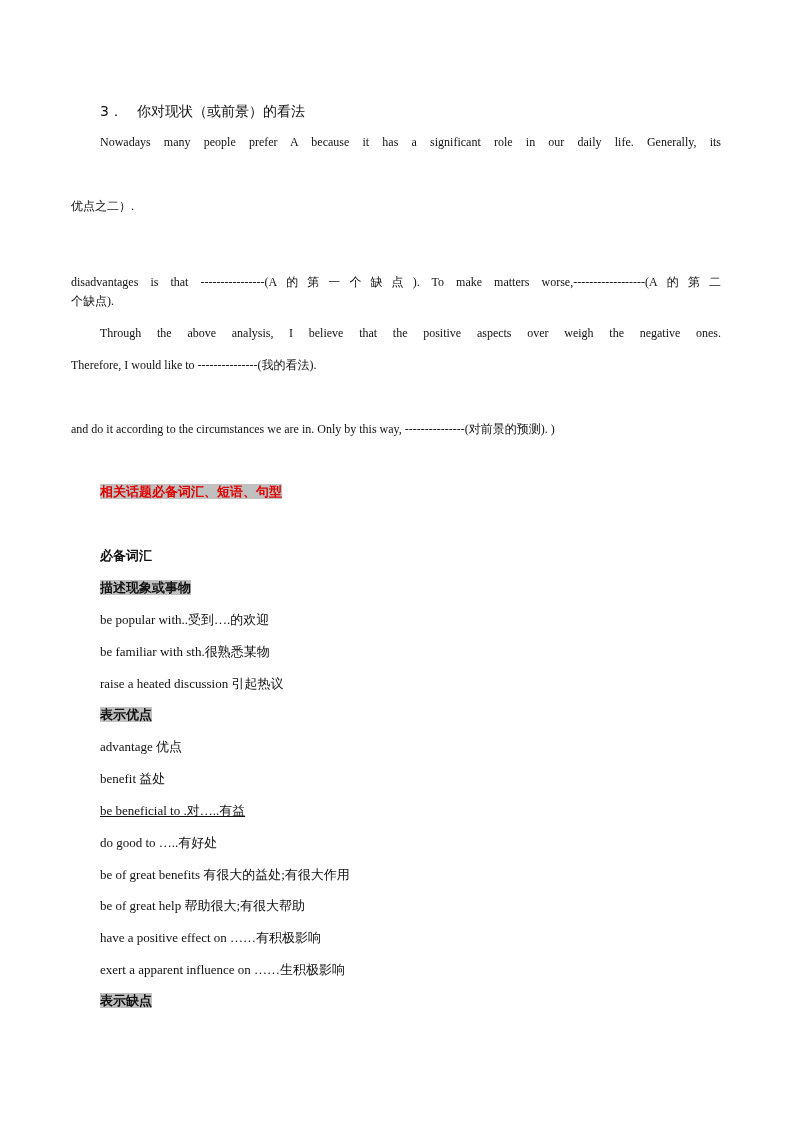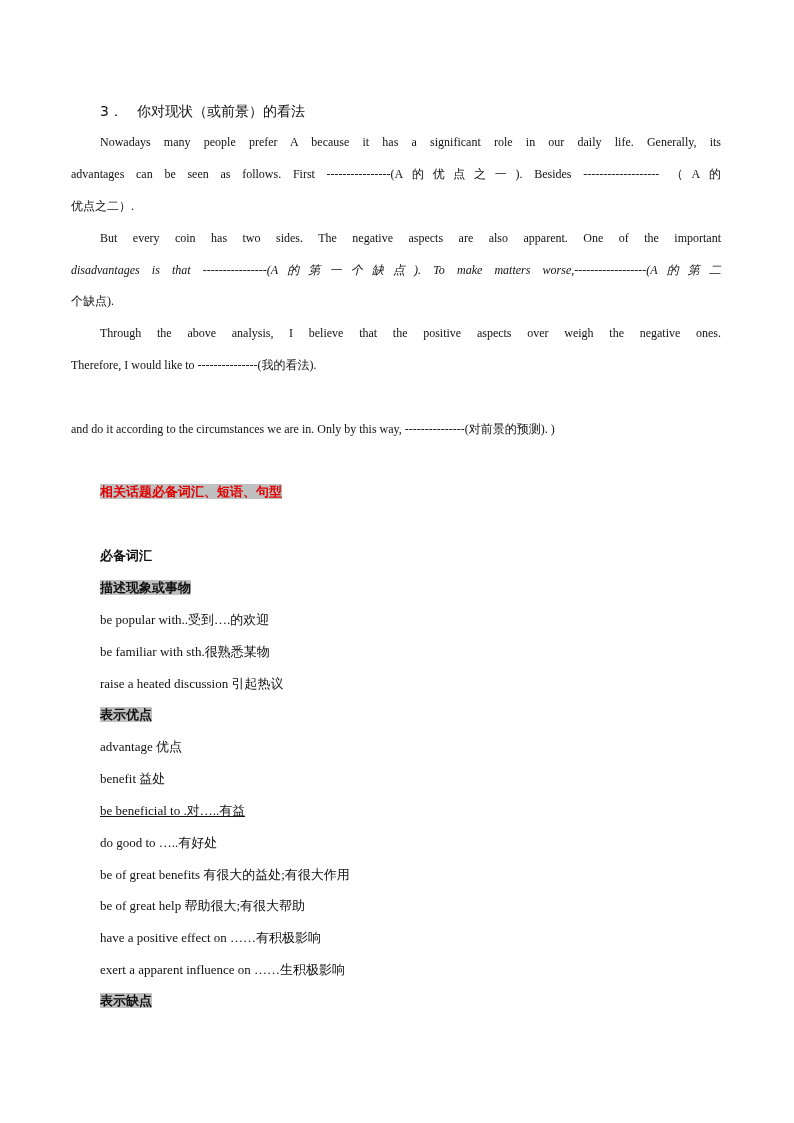--- a/index.html
+++ b/index.html
@@ -25,25 +25,23 @@
 </head>
 <body>
 
 <div class="page">
 
   <div class="line heading3" style="top:102px;">
     <span class="num">3．</span><span>你对现状（或前景）的看法</span>
   </div>
 
   <div class="line indent justify" style="top:133px;">Nowadays many people prefer A because it has a significant role in our daily life. Generally, its</div>
-  <div class="line justify" style="top:165px;">advantages can be seen as follows. First ----------------(A的优点之一). Besides ------------------- （A的</div>
   <div class="line" style="top:197px;">优点之二）.</div>
 
-  <div class="line indent justify" style="top:229px;">But every coin has two sides. The negative aspects are also apparent. One of the important</div>
-  <div class="line justify" style="top:261px;font-style:italic;">disadvantages is that ----------------(A的第一个缺点). To make matters worse,------------------(A的第二</div>
+  <div class="line justify" style="top:273px;">disadvantages is that ----------------(A的第一个缺点). To make matters worse,------------------(A的第二</div>
   <div class="line indent justify" style="top:324px;">Through the above analysis, I believe that the positive aspects over weigh the negative ones.</div>
 
   <div class="line" style="top:292px;">个缺点).</div>
   <div class="line" style="top:356px;">Therefore, I would like to ---------------(我的看法).</div>
 
   <div class="line" style="top:420px;">and do it according to the circumstances we are in. Only by this way, ---------------(对前景的预测). )</div>
 
   <div class="line vocab bold-cn" style="top:547px;">必备词汇</div>
 
   <div class="line vocab" style="top:483px;">

